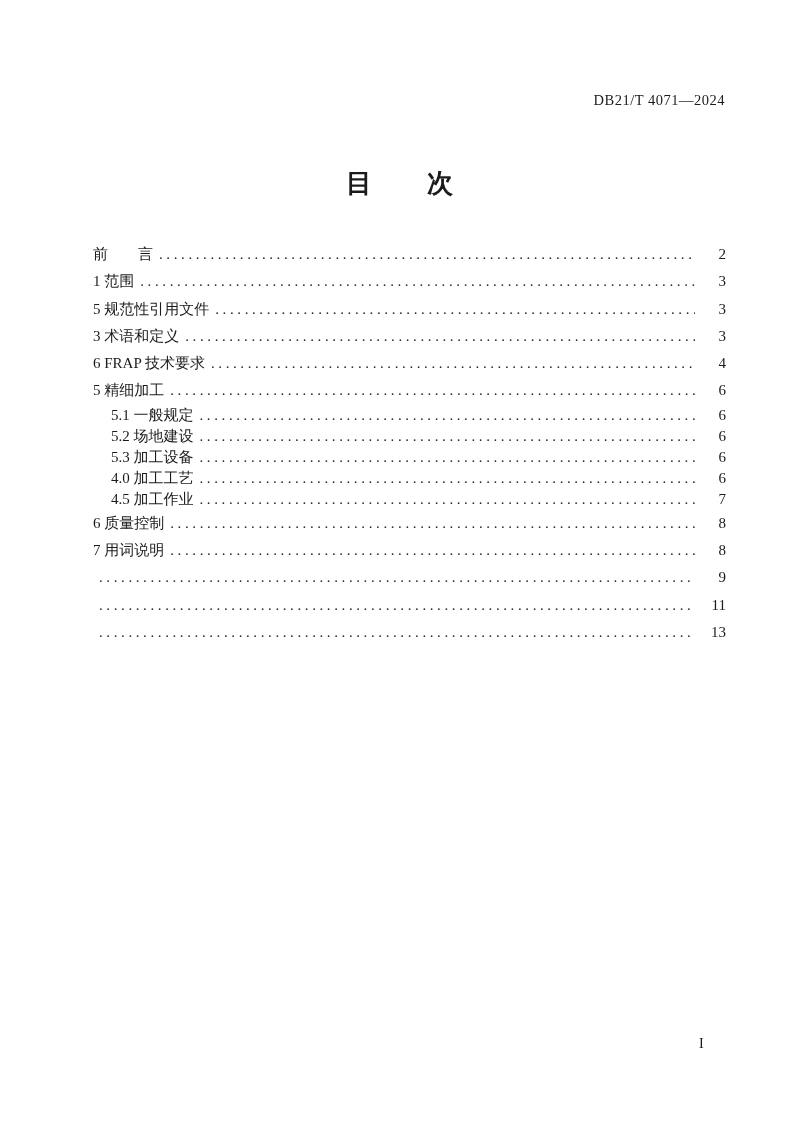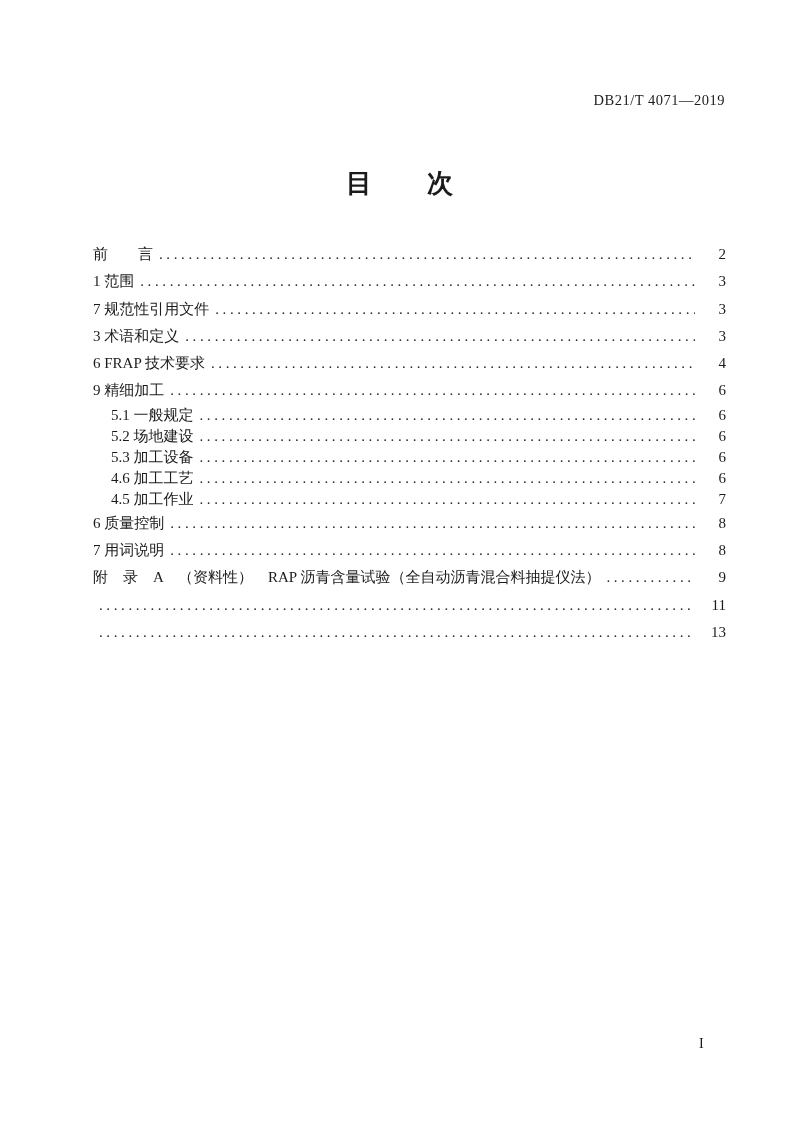--- a/index.html
+++ b/index.html
@@ -80,57 +80,57 @@
     left: 699px;
     font-size: 14px;
     color: #1b1b1b;
     font-family: "Liberation Serif", "DejaVu Serif", serif;
   }
 </style>
 </head>
 <body>
 
 <div class="page">
-  <div class="doc-code">DB21/T 4071—2019</div>
+  <div class="doc-code">DB21/T 4071—2024</div>
 
   <h1 class="doc-title">目　　次</h1>
 
   <div class="toc" id="toc">
   <div class="toc-row">
     <span class="toc-label">前　　言</span>
     <span class="leader">........................................................................................................................................................................................................</span>
     <span class="toc-page">2</span>
   </div>
 
   <div class="toc-row">
     <span class="toc-label">1 范围</span>
     <span class="leader">........................................................................................................................................................................................................</span>
     <span class="toc-page">3</span>
   </div>
 
   <div class="toc-row">
-    <span class="toc-label">7 规范性引用文件</span>
+    <span class="toc-label">5 规范性引用文件</span>
     <span class="leader">........................................................................................................................................................................................................</span>
     <span class="toc-page">3</span>
   </div>
 
   <div class="toc-row">
     <span class="toc-label">3 术语和定义</span>
     <span class="leader">........................................................................................................................................................................................................</span>
     <span class="toc-page">3</span>
   </div>
 
   <div class="toc-row">
     <span class="toc-label">6 FRAP 技术要求</span>
     <span class="leader">........................................................................................................................................................................................................</span>
     <span class="toc-page">4</span>
   </div>
 
   <div class="toc-row">
-    <span class="toc-label">9 精细加工</span>
+    <span class="toc-label">5 精细加工</span>
     <span class="leader">........................................................................................................................................................................................................</span>
     <span class="toc-page">6</span>
   </div>
 
   <div class="toc-row sub">
     <span class="toc-label">5.1 一般规定</span>
     <span class="leader">........................................................................................................................................................................................................</span>
     <span class="toc-page">6</span>
   </div>
 
@@ -140,21 +140,21 @@
     <span class="toc-page">6</span>
   </div>
 
   <div class="toc-row sub">
     <span class="toc-label">5.3 加工设备</span>
     <span class="leader">........................................................................................................................................................................................................</span>
     <span class="toc-page">6</span>
   </div>
 
   <div class="toc-row sub">
-    <span class="toc-label">4.6 加工工艺</span>
+    <span class="toc-label">4.0 加工工艺</span>
     <span class="leader">........................................................................................................................................................................................................</span>
     <span class="toc-page">6</span>
   </div>
 
   <div class="toc-row sub">
     <span class="toc-label">4.5 加工作业</span>
     <span class="leader">........................................................................................................................................................................................................</span>
     <span class="toc-page">7</span>
   </div>
 
@@ -164,21 +164,20 @@
     <span class="toc-page">8</span>
   </div>
 
   <div class="toc-row">
     <span class="toc-label">7 用词说明</span>
     <span class="leader">........................................................................................................................................................................................................</span>
     <span class="toc-page">8</span>
   </div>
 
   <div class="toc-row">
-    <span class="toc-label">附　录　A　（资料性）　RAP 沥青含量试验（全自动沥青混合料抽提仪法）</span>
     <span class="leader">........................................................................................................................................................................................................</span>
     <span class="toc-page">9</span>
   </div>
 
   <div class="toc-row">
     <span class="leader">........................................................................................................................................................................................................</span>
     <span class="toc-page">11</span>
   </div>
 
   <div class="toc-row">

